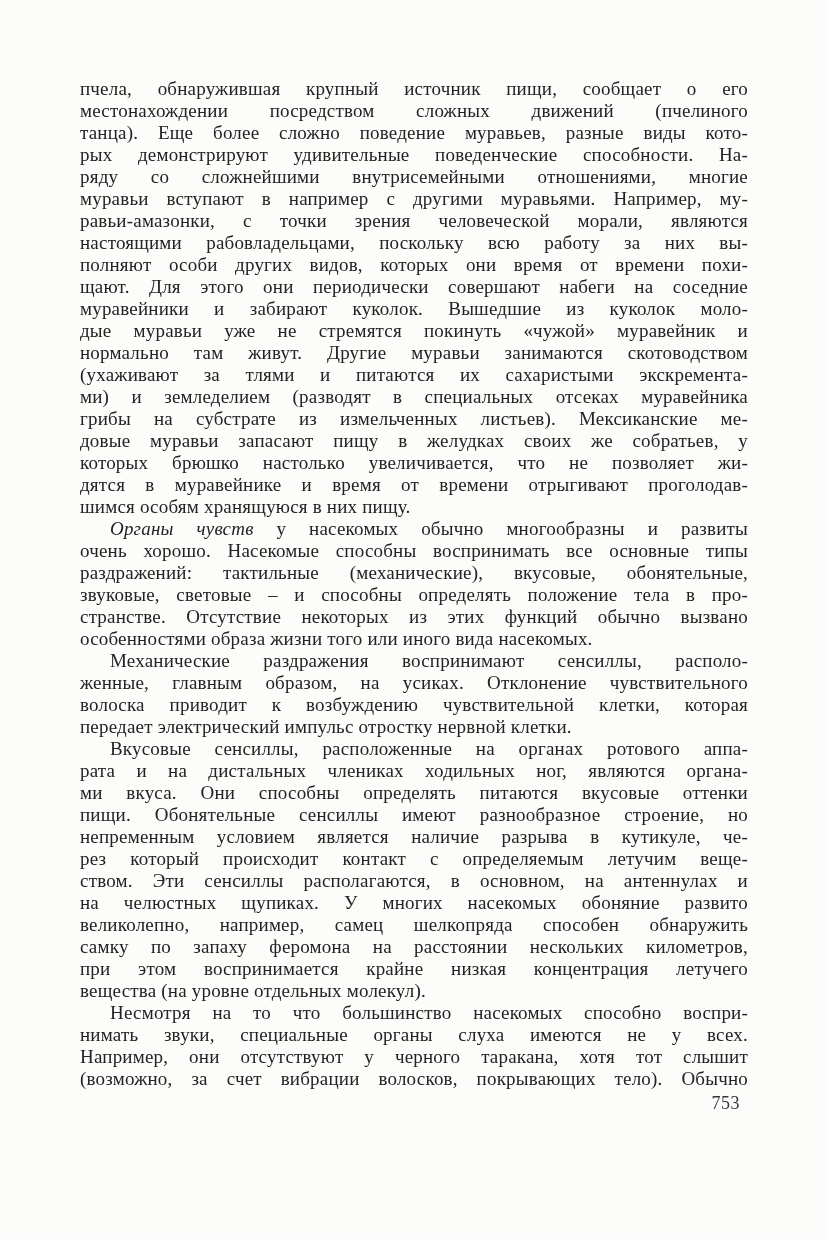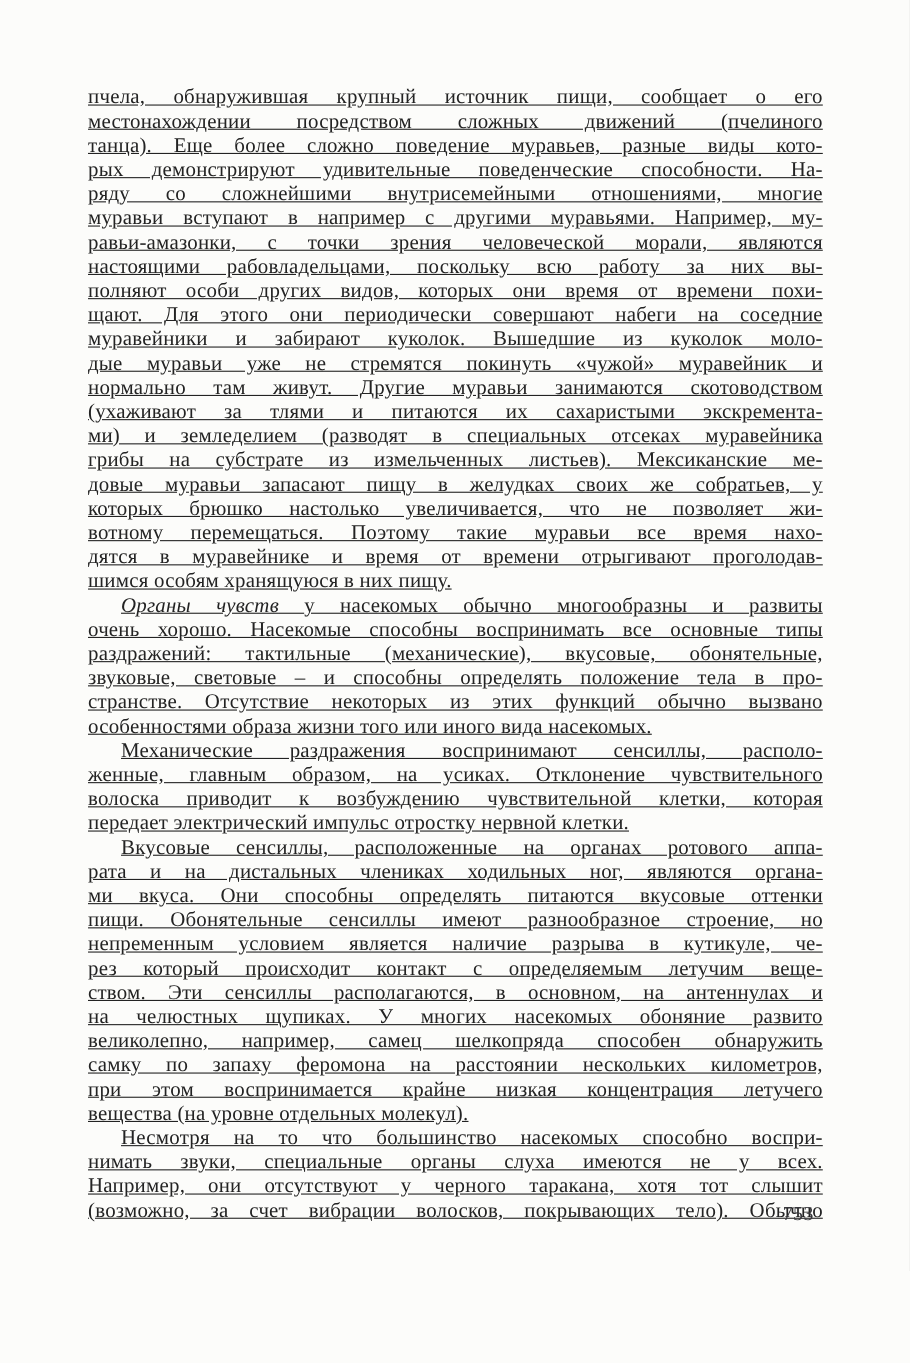--- a/index.html
+++ b/index.html
@@ -16,21 +16,21 @@
     overflow: hidden;
     font-family: "Liberation Serif", "DejaVu Serif", serif;
     color: #232323;
   }
   .text-block {
     position: absolute;
     left: 80px;
     top: 78px;
     width: 668px;
   }
-  .para { margin: 0; padding: 0; text-decoration: underline; }
+  .para { margin: 0; padding: 0; }
   .line {
     font-size: 19px;
     line-height: 22px;
     letter-spacing: 0.2px;
     text-align: justify;
     text-align-last: justify;
     white-space: normal;
     color: #232323;
     text-rendering: optimizeLegibility;
   }
@@ -70,21 +70,20 @@
         <div class="line">полняют особи других видов, которых они время от времени похи-</div>
         <div class="line">щают. Для этого они периодически совершают набеги на соседние</div>
         <div class="line">муравейники и забирают куколок. Вышедшие из куколок моло-</div>
         <div class="line">дые муравьи уже не стремятся покинуть «чужой» муравейник и</div>
         <div class="line">нормально там живут. Другие муравьи занимаются скотоводством</div>
         <div class="line">(ухаживают за тлями и питаются их сахаристыми экскремента-</div>
         <div class="line">ми) и земледелием (разводят в специальных отсеках муравейника</div>
         <div class="line">грибы на субстрате из измельченных листьев). Мексиканские ме-</div>
         <div class="line">довые муравьи запасают пищу в желудках своих же собратьев, у</div>
         <div class="line">которых брюшко настолько увеличивается, что не позволяет жи-</div>
-        <div class="line">вотному перемещаться. Поэтому такие муравьи все время нахо-</div>
         <div class="line">дятся в муравейнике и время от времени отрыгивают проголодав-</div>
         <div class="line para-end">шимся особям хранящуюся в них пищу.</div>
       </div>
       <div class="para indented">
         <div class="line"><i>Органы чувств</i> <span>у насекомых обычно многообразны и развиты</span></div>
         <div class="line">очень хорошо. Насекомые способны воспринимать все основные типы</div>
         <div class="line">раздражений: тактильные (механические), вкусовые, обонятельные,</div>
         <div class="line">звуковые, световые – и способны определять положение тела в про-</div>
         <div class="line">странстве. Отсутствие некоторых из этих функций обычно вызвано</div>
         <div class="line para-end">особенностями образа жизни того или иного вида насекомых.</div>

